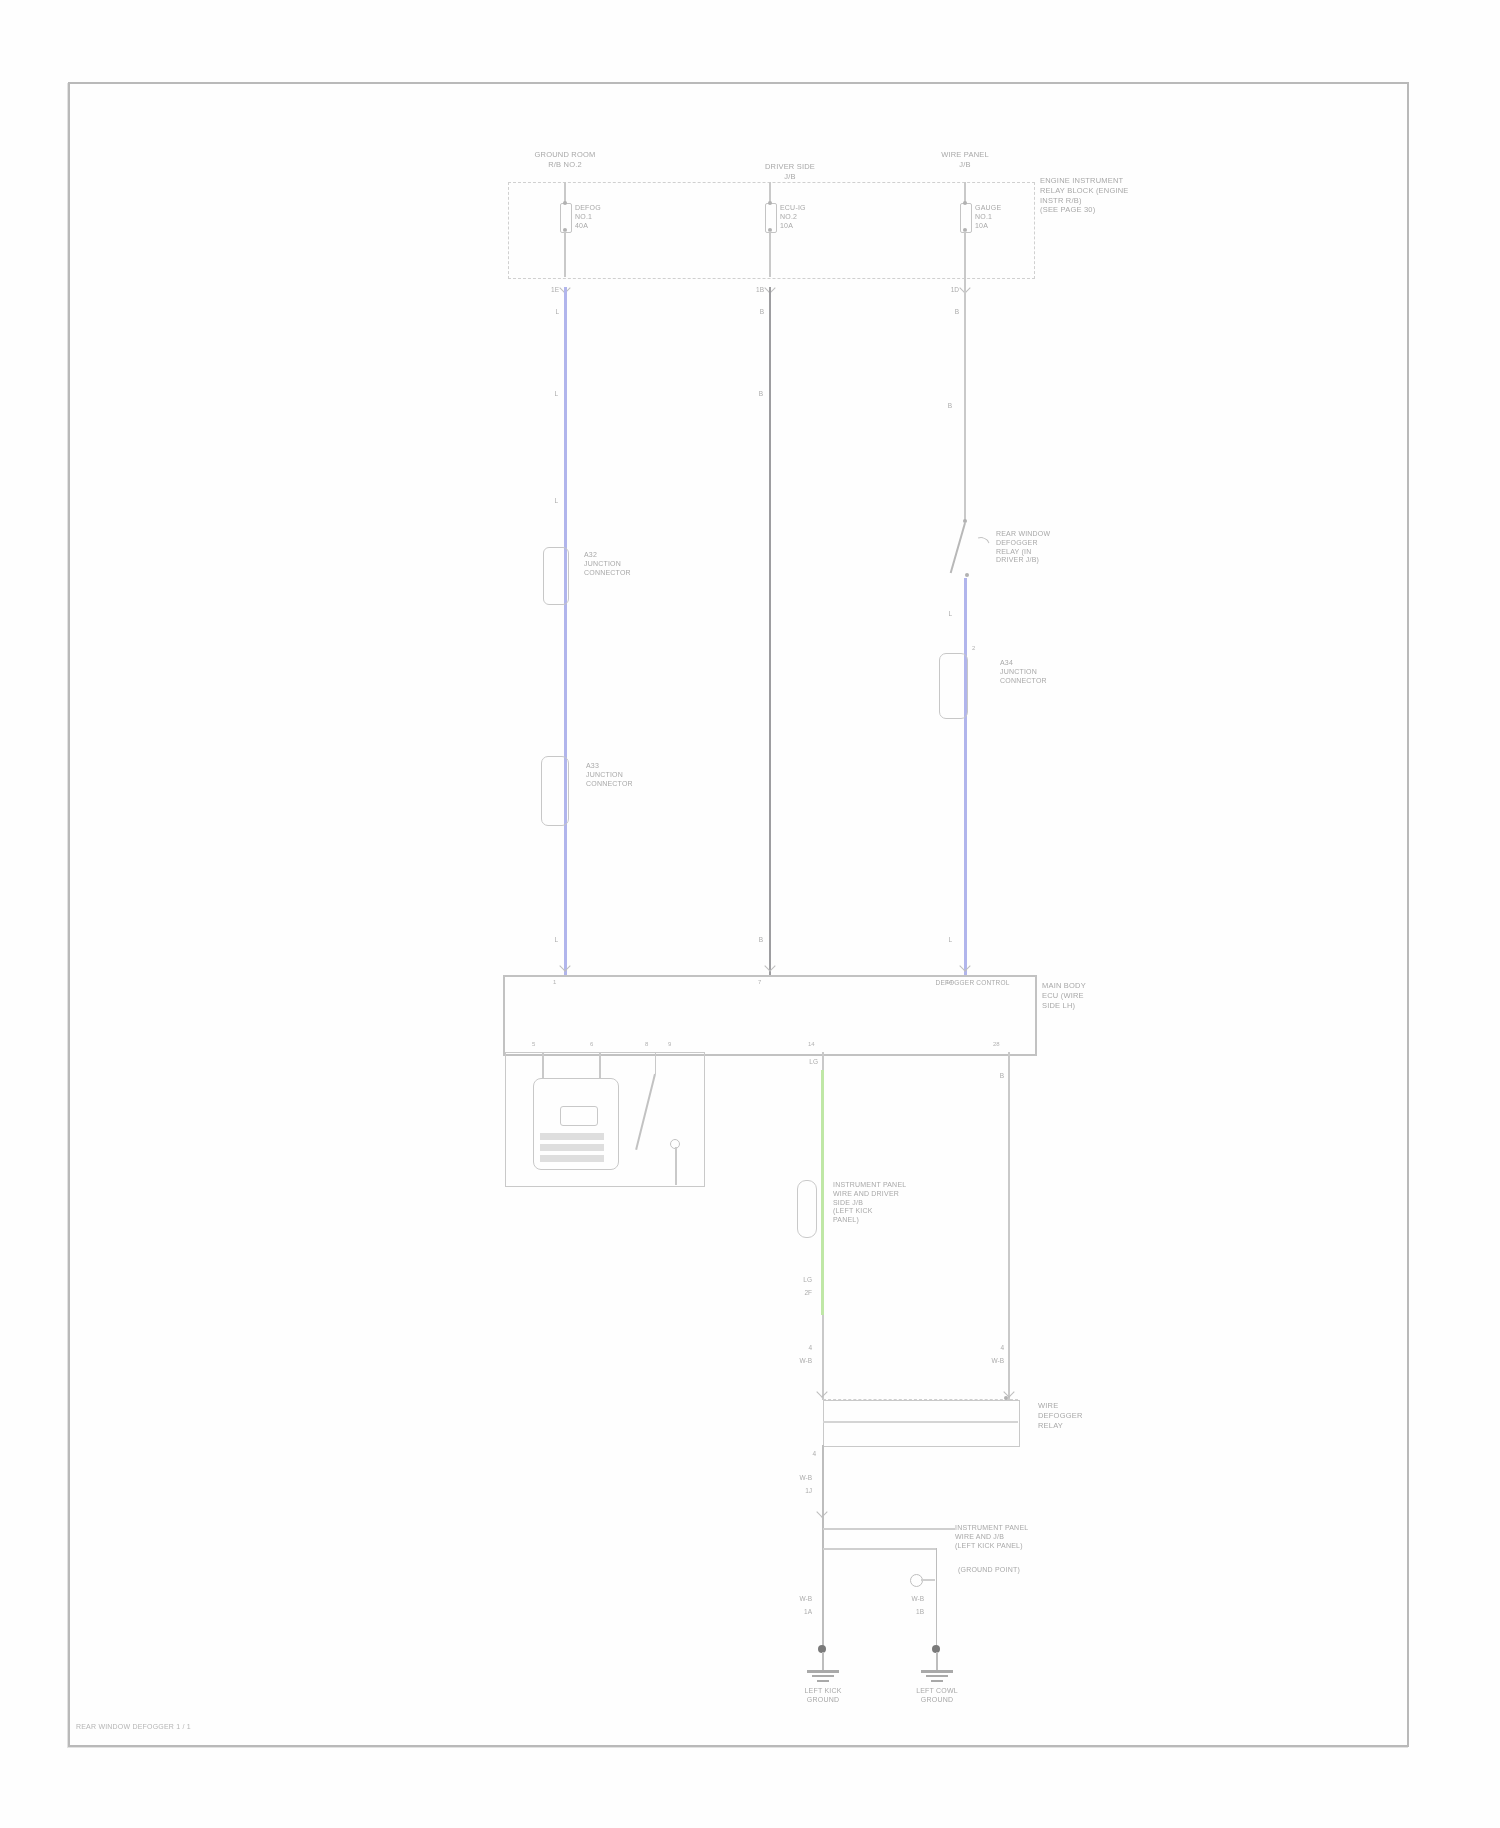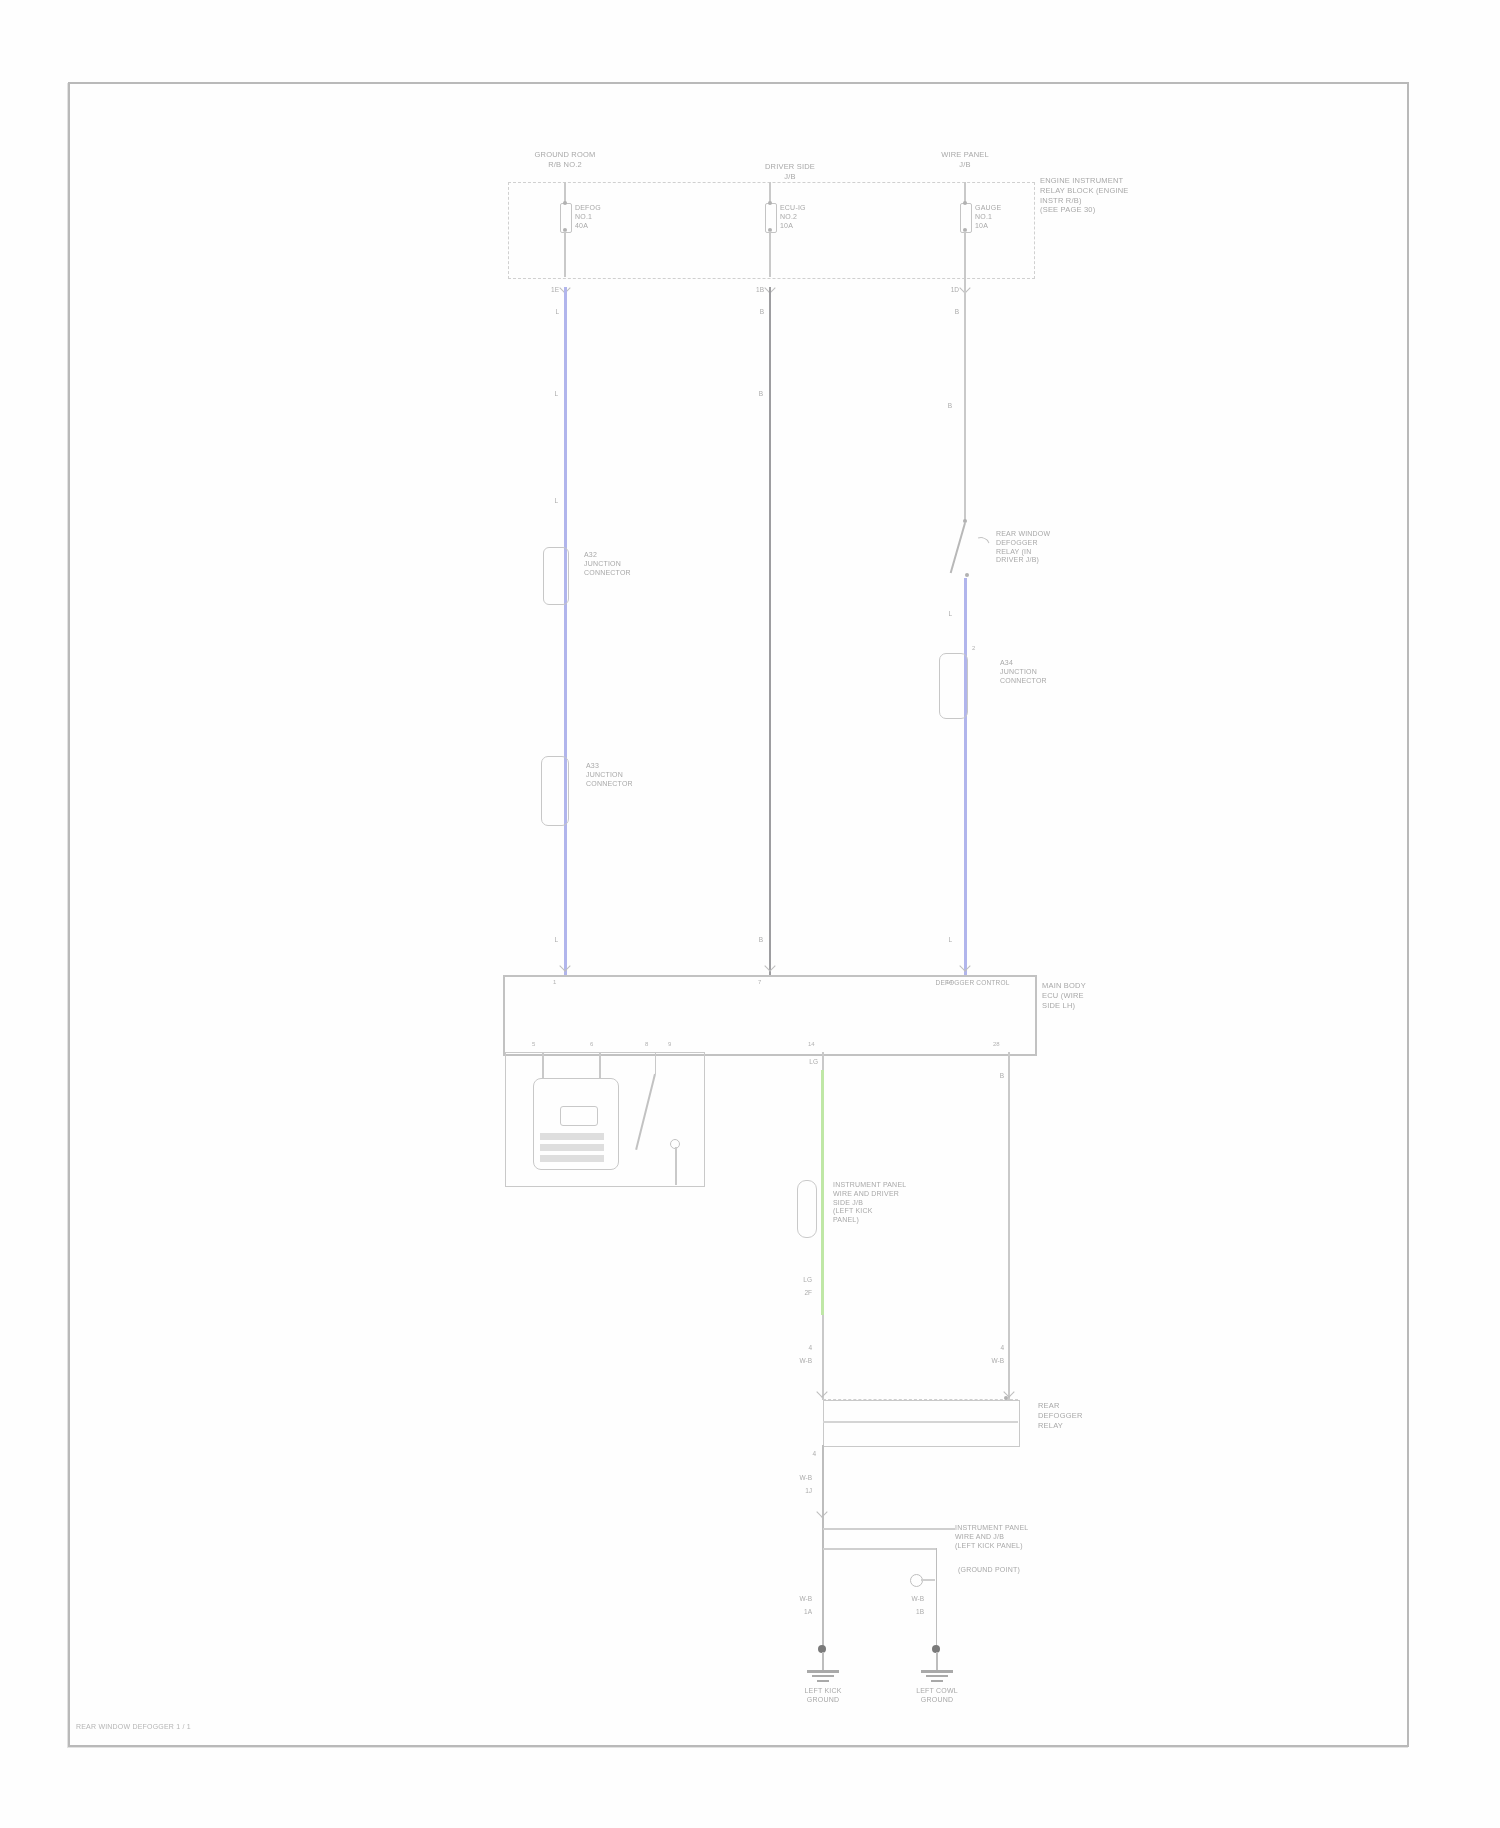--- a/index.html
+++ b/index.html
@@ -202,21 +202,21 @@
   <div class="wl" style="left:980px;top:1072px;">B</div>
   <div class="wl" style="left:980px;top:1344px;">4</div>
   <div class="wl" style="left:980px;top:1357px;">W-B</div>
   <div class="chev" style="left:1005px;top:1388px;"></div>
 
   <div class="abs" style="left:823px;top:1400px;width:195px;height:45px;border:1.5px solid #c9c9c9;"></div>
   <div class="abs" style="left:823px;top:1399px;width:195px;height:0;border-top:1.5px dashed #cfcfcf;"></div>
   <div class="lh" style="left:823px;top:1421px;width:195px;height:1.5px;background:#d4d4d4;"></div>
   <div class="dot" style="left:1004px;top:1396px;"></div>
   <div class="lbl2" style="left:1038px;top:1401px;">
-    <div>REAR</div>
+    <div>WIRE</div>
         <div>DEFOGGER</div>
         <div>RELAY</div>
       </div>
 
   <div class="lv" style="left:821.5px;top:1445px;width:2px;height:207px;background:#bdbdbd;"></div>
   <div class="wl" style="left:792px;top:1450px;">4</div>
   <div class="wl" style="left:788px;top:1474px;">W-B</div>
   <div class="wl" style="left:788px;top:1487px;">1J</div>
   <div class="chev" style="left:818px;top:1508px;"></div>
   <div class="wl" style="left:788px;top:1595px;">W-B</div>

